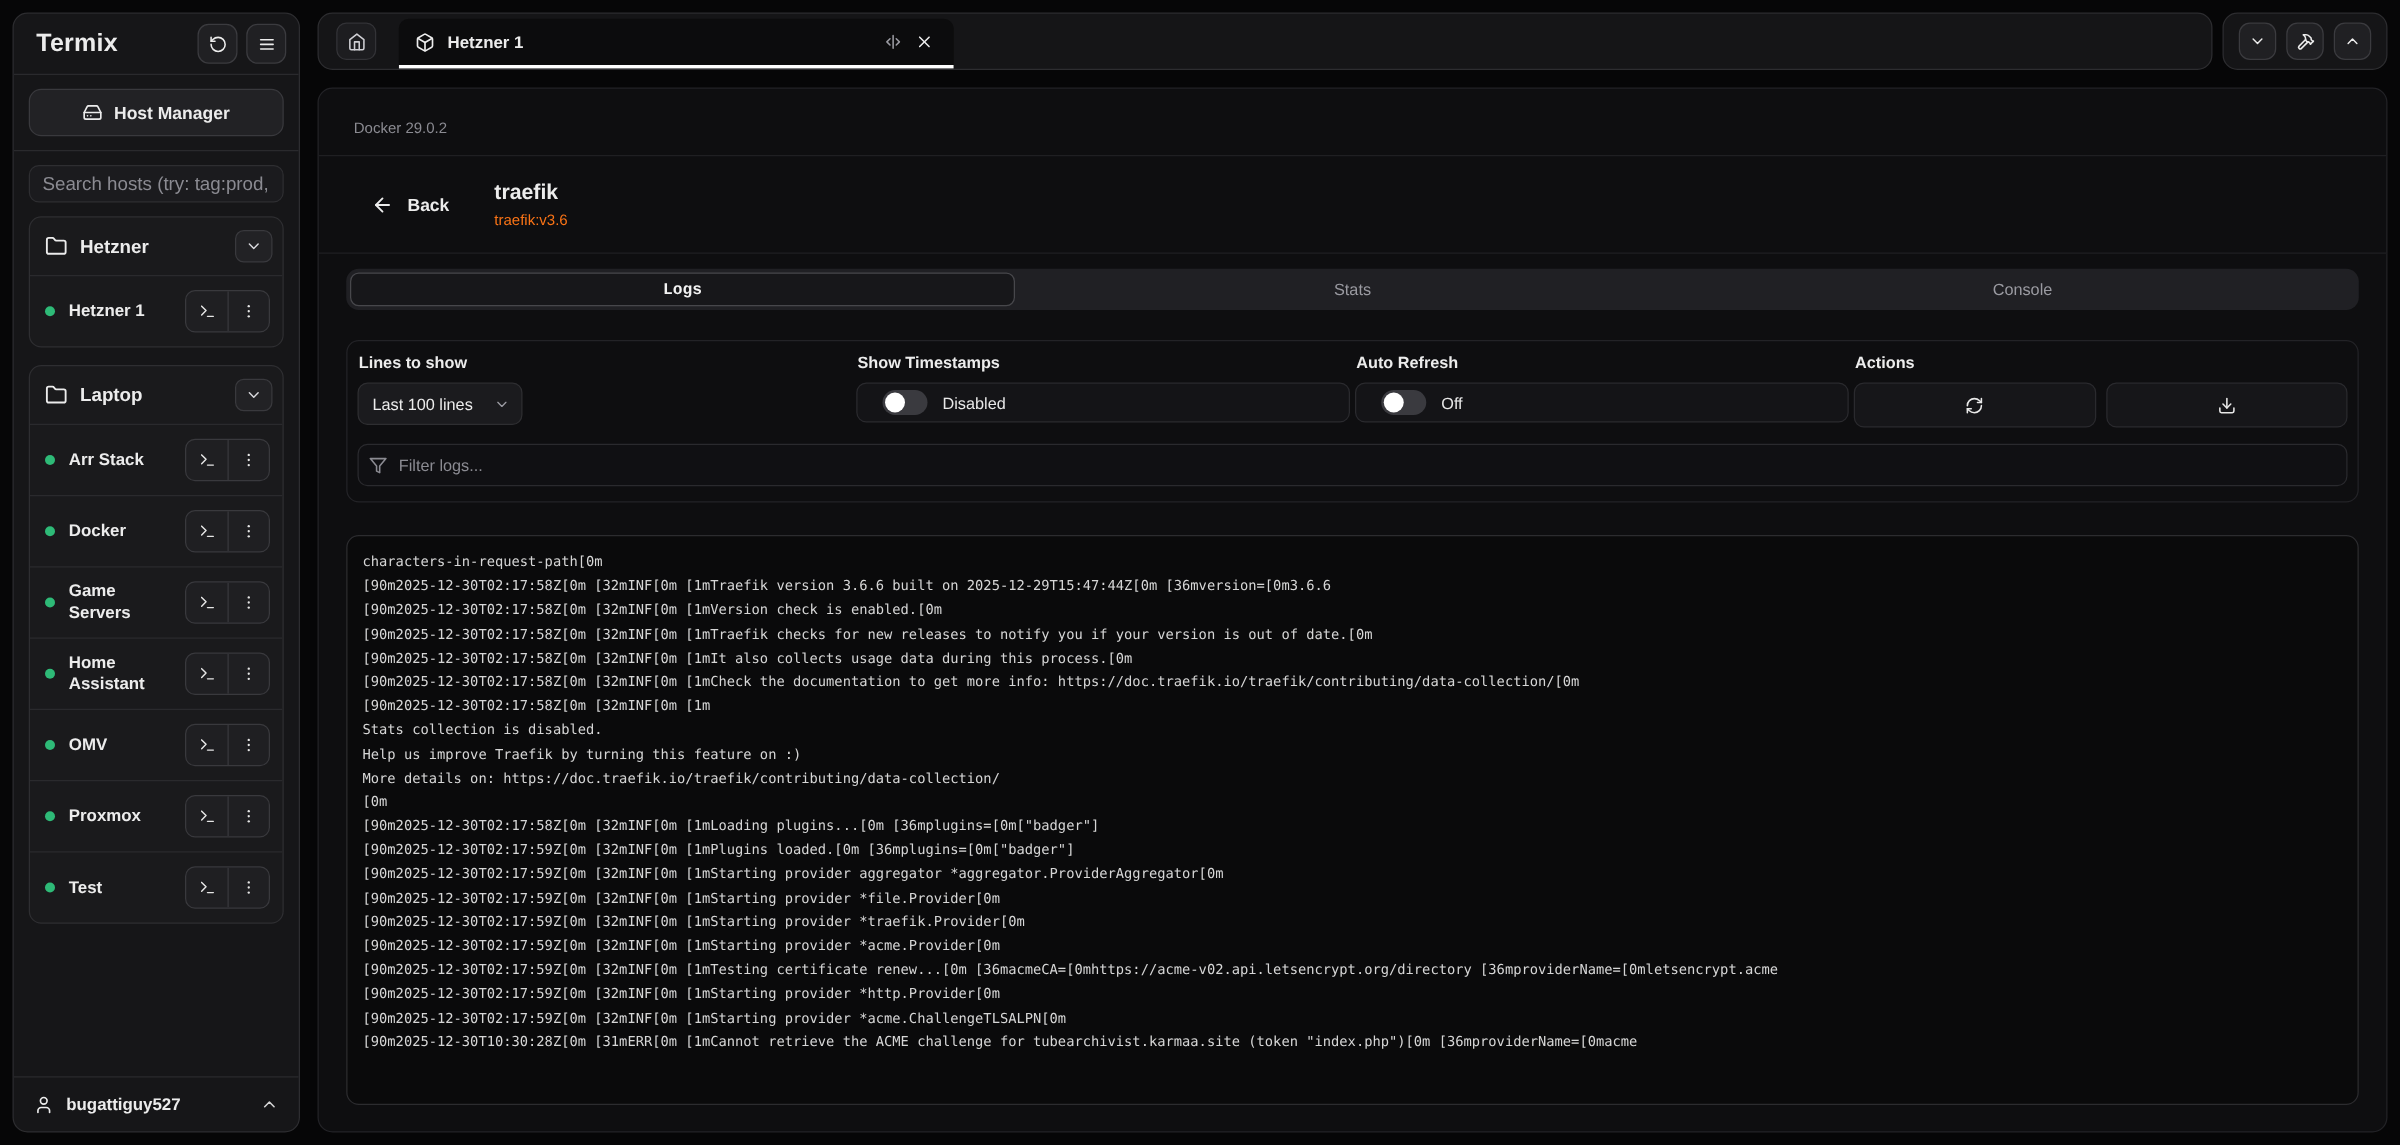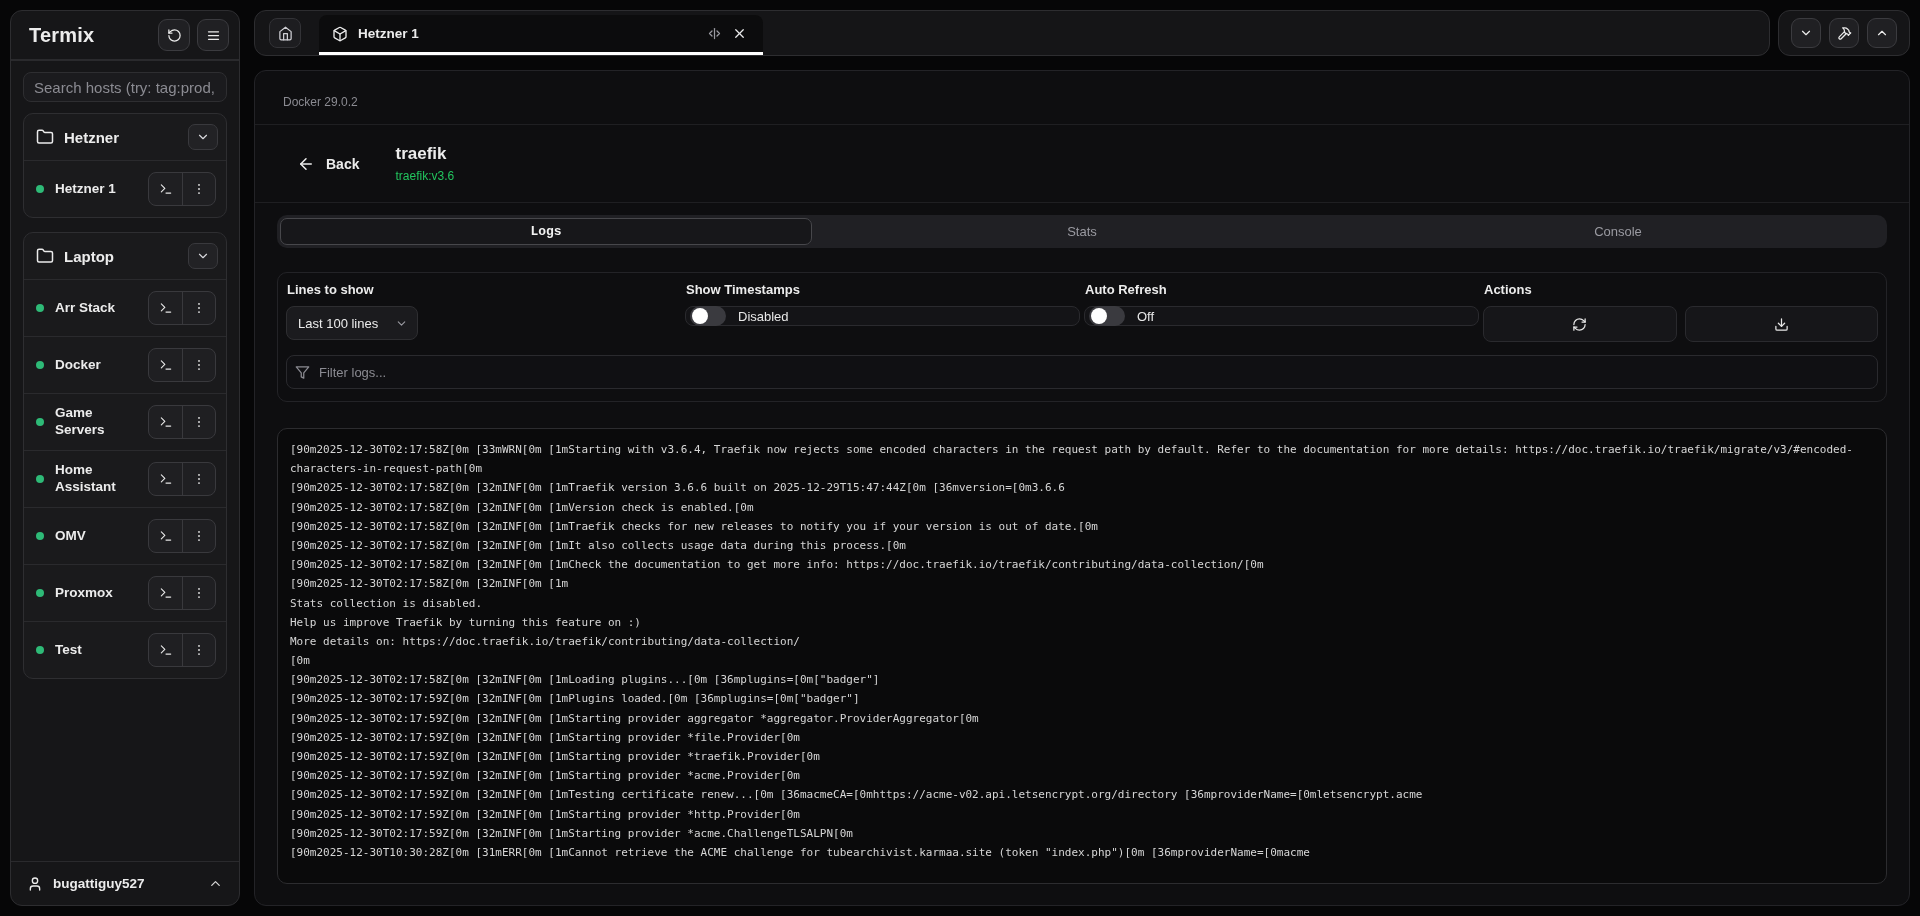--- a/index.html
+++ b/index.html
@@ -109,21 +109,21 @@
   .mc-title { font-size:17px; font-weight:700; }
   .mc-sub { font-size:12px; color:#8b8b92; margin-top:7px; }
   .mc-backrow { height:78px; display:flex; align-items:center; padding:0 28px; border-bottom:1px solid #1f1f22; }
   .back-btn {
     display:flex; align-items:center; gap:11px; background:transparent; border:none;
     color:#ececec; font-size:14px; font-weight:600; cursor:pointer; padding:0 14px;
     font-family:"Liberation Sans", sans-serif;
   }
   .ct-ident { margin-left:22px; }
   .ct-name { font-size:17px; font-weight:700; }
-  .ct-image { font-size:12px; color:#22c55e; margin-top:5px; }
+  .ct-image { font-size:12px; color:#f97316; margin-top:5px; }
 
   .mc-body { padding:12px 22px 0; flex:1 1 auto; display:flex; flex-direction:column; min-height:0; }
   .tabs {
     height:33px; flex:0 0 33px; background:#202024; border-radius:10px;
     display:flex; padding:3px; gap:4px;
   }
   .tab-seg {
     flex:1 1 0; display:flex; align-items:center; justify-content:center;
     font-size:13px; color:#9a9aa1; border-radius:7px; cursor:pointer;
     border:1px solid transparent;
@@ -137,22 +137,22 @@
     padding:8px 8px 12px;
   }
   .controls-grid { display:grid; grid-template-columns:1fr 1fr 1fr 1fr; gap:4px; }
   .ctl-label { font-size:13px; font-weight:600; color:#ececec; margin:1px 0 9px 1px; }
   .select-box {
     width:132px; height:34px; border-radius:8px; background:#1b1b1e; border:1px solid #2e2e31;
     display:flex; align-items:center; padding:0 9px 0 11px; gap:8px; font-size:13px; cursor:pointer;
   }
   .select-box .chev { color:#9a9aa1; margin-left:auto; }
   .toggle-box {
-    height:20px; border-radius:8px; background:#141417; border:1px solid #2a2a2e;
-    display:flex; align-items:center; padding:0 4px; gap:12px; cursor:pointer;
+    height:32px; border-radius:8px; background:#141417; border:1px solid #2a2a2e;
+    display:flex; align-items:center; padding:0 20px; gap:12px; cursor:pointer;
   }
   .switch { width:36px; height:20px; border-radius:10px; background:#3a3a3f; position:relative; flex:0 0 36px; }
   .switch .knob { position:absolute; left:2px; top:2px; width:16px; height:16px; border-radius:50%; background:#ffffff; }
   .toggle-value { font-size:13px; color:#e8e8e8; }
   .actions-row { display:flex; gap:8px; }
   .action-btn {
     flex:1 1 0; height:36px; border-radius:8px; background:#161619; border:1px solid #2a2a2e;
     display:flex; align-items:center; justify-content:center; color:#e8e8e8; cursor:pointer;
   }
   .filter-row {
@@ -198,20 +198,33 @@
                 <line x1="4" y1="6" x2="20" y2="6"></line>
                 <line x1="4" y1="12" x2="20" y2="12"></line>
                 <line x1="4" y1="18" x2="20" y2="18"></line>
               </svg>
           </span>
         </button>
       </div>
     </div>
     <div class="sb-divider"></div>
 
+    <div class="hm-wrap">
+      <button class="hm-btn">
+        <span>
+          <svg width="16" height="16" viewBox="0 0 24 24" fill="none" stroke="currentColor" stroke-width="2" stroke-linecap="round" stroke-linejoin="round">
+              <line x1="22" y1="12" x2="2" y2="12"></line>
+              <path d="M5.45 5.11 2 12v6a2 2 0 0 0 2 2h16a2 2 0 0 0 2-2v-6l-3.45-6.89A2 2 0 0 0 16.76 4H7.24a2 2 0 0 0-1.79 1.11z"></path>
+              <line x1="6" y1="16" x2="6.01" y2="16"></line>
+              <line x1="10" y1="16" x2="10.01" y2="16"></line>
+            </svg>
+        </span>
+        <span>Host Manager</span>
+      </button>
+    </div>
     <div class="sb-divider"></div>
 
     <div class="sb-search-wrap">
       <input class="sb-search" placeholder="Search hosts (try: tag:prod, us" style="">
     </div>
 
     <div class="sb-groups">
 
       <div class="group">
         <div class="group-header">
@@ -602,21 +615,20 @@
             <span>
               <svg width="15" height="15" viewBox="0 0 24 24" fill="none" stroke="currentColor" stroke-width="2" stroke-linecap="round" stroke-linejoin="round">
                   <polygon points="22 3 2 3 10 12.46 10 19 14 21 14 12.46 22 3"></polygon>
                 </svg>
             </span>
             <input class="filter-input" placeholder="Filter logs..." style="">
           </div>
         </div>
 
         <div class="logbox">
-          <div class="log-line">[90m2025-12-30T02:17:58Z[0m [33mWRN[0m [1mStarting with v3.6.4, Traefik now rejects some encoded characters in the request path by default. Refer to the documentation for more details: https://doc.traefik.io/traefik/migrate/v3/#encoded-</div>
           <div class="log-line">characters-in-request-path[0m</div>
           <div class="log-line">[90m2025-12-30T02:17:58Z[0m [32mINF[0m [1mTraefik version 3.6.6 built on 2025-12-29T15:47:44Z[0m [36mversion=[0m3.6.6</div>
           <div class="log-line">[90m2025-12-30T02:17:58Z[0m [32mINF[0m [1mVersion check is enabled.[0m</div>
           <div class="log-line">[90m2025-12-30T02:17:58Z[0m [32mINF[0m [1mTraefik checks for new releases to notify you if your version is out of date.[0m</div>
           <div class="log-line">[90m2025-12-30T02:17:58Z[0m [32mINF[0m [1mIt also collects usage data during this process.[0m</div>
           <div class="log-line">[90m2025-12-30T02:17:58Z[0m [32mINF[0m [1mCheck the documentation to get more info: https://doc.traefik.io/traefik/contributing/data-collection/[0m</div>
           <div class="log-line">[90m2025-12-30T02:17:58Z[0m [32mINF[0m [1m</div>
           <div class="log-line">Stats collection is disabled.</div>
           <div class="log-line">Help us improve Traefik by turning this feature on :)</div>
           <div class="log-line">More details on: https://doc.traefik.io/traefik/contributing/data-collection/</div>

